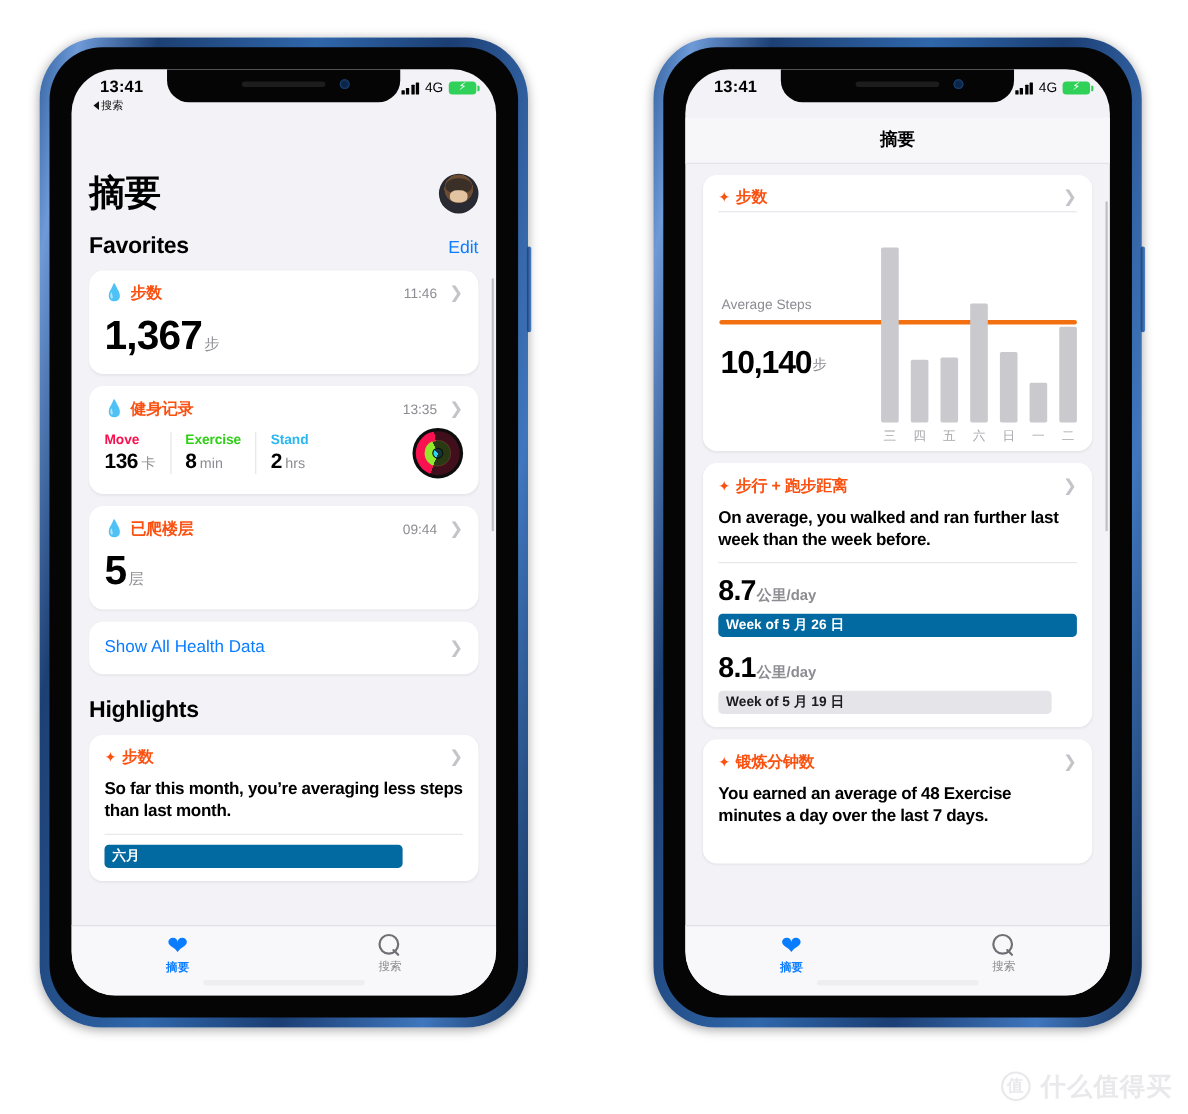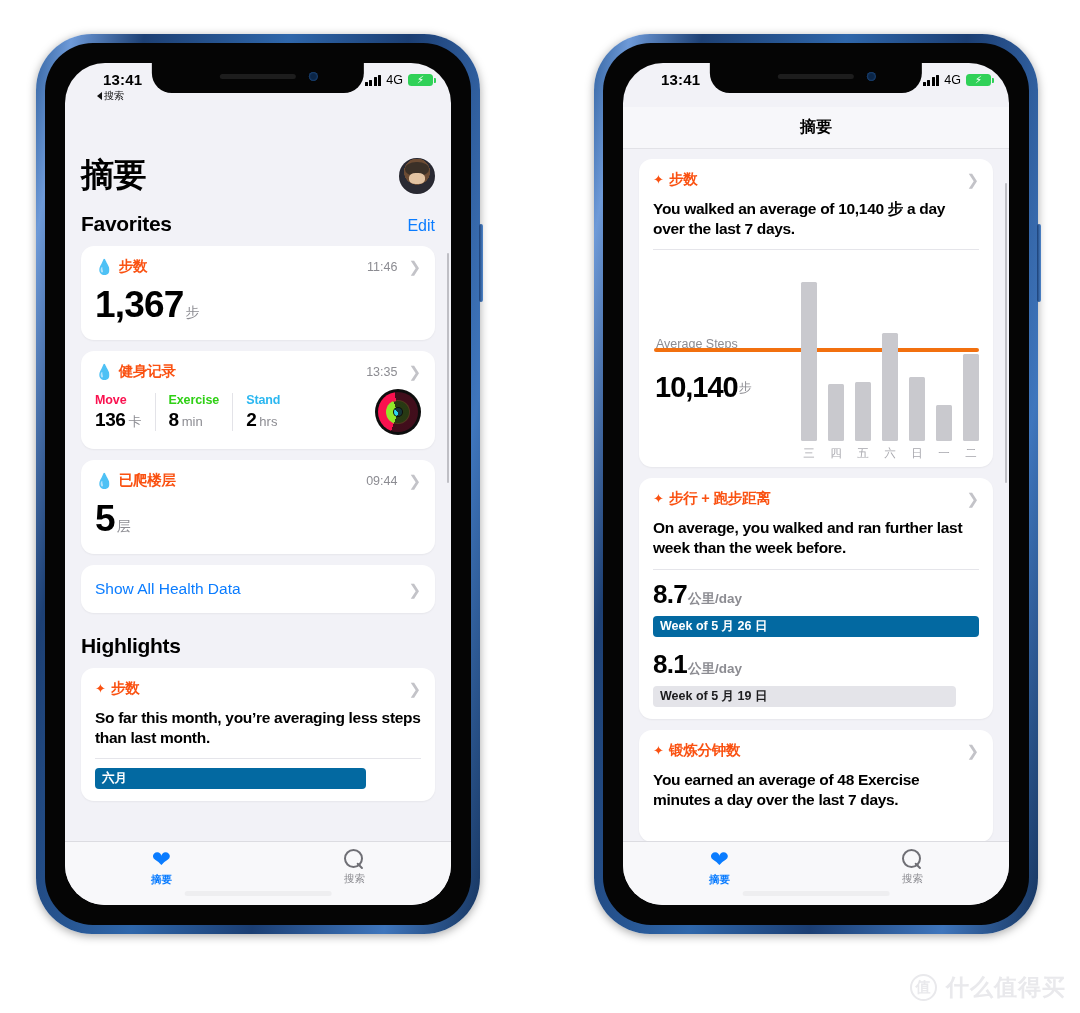--- a/index.html
+++ b/index.html
@@ -52,21 +52,21 @@
     background: linear-gradient(90deg,#1b3f75,#4f86ca);
   }
   .home-indicator {
     position: absolute; bottom: 9px; left: 50%; transform: translateX(-50%);
     width: 38%; height: 5px; border-radius: 3px; background: #111;
     z-index: 20;
   }
 
   
   .statusbar {
-    position: absolute; top: 0; left: 12px; right: 0; height: 44px;
+    position: absolute; top: 0; left: 0; right: 0; height: 44px;
     z-index: 25; color: #000; text-align: right;
   }
   .sb-time {
     position: absolute; left: 26px; top: 8px;
     font-size: 15px; font-weight: 700; letter-spacing: .2px;
   }
   .sb-back {
     position: absolute; left: 20px; top: 26px;
     font-size: 10px; color: #111; display: flex; align-items: center; gap: 2px;
   }
@@ -453,26 +453,25 @@
           <div style="padding:10px 16px 0 16px;">
 
             <div class="card">
               <div class="card-hd">
                 <span class="spark">✦</span>
                 <span class="hdtitle">步数</span>
                 <span class="spacer"></span>
                 <span class="chev">❯</span>
               </div>
               <div class="hl-body" style="padding-bottom:0;">
-                <div class="hl-text">You walked an average of 10,140 步 a day over the last 7 days.</div>
                 <div class="hr"></div>
               </div>
 
               <div class="chart-area">
-                <div class="chart-label" style="top:78px;">Average Steps</div>
+                <div class="chart-label" style="top:68px;">Average Steps</div>
                 <div class="avgline" id="avgline" style="bottom: 115px; left: 15px; right: 14px; background: rgb(242, 112, 15);"></div>
                 <div class="chart-avg-num" style="top:112px;">
                   <span class="n">10,140</span>
                   <span class="u">步</span>
                 </div>
                 <div class="bars-wrap" id="bars-wrap">
                     <div class="barcol">
                       <div class="bar" style="height: 159px; background: rgb(201, 201, 206);"></div>
                     </div>
                     <div class="barcol">

